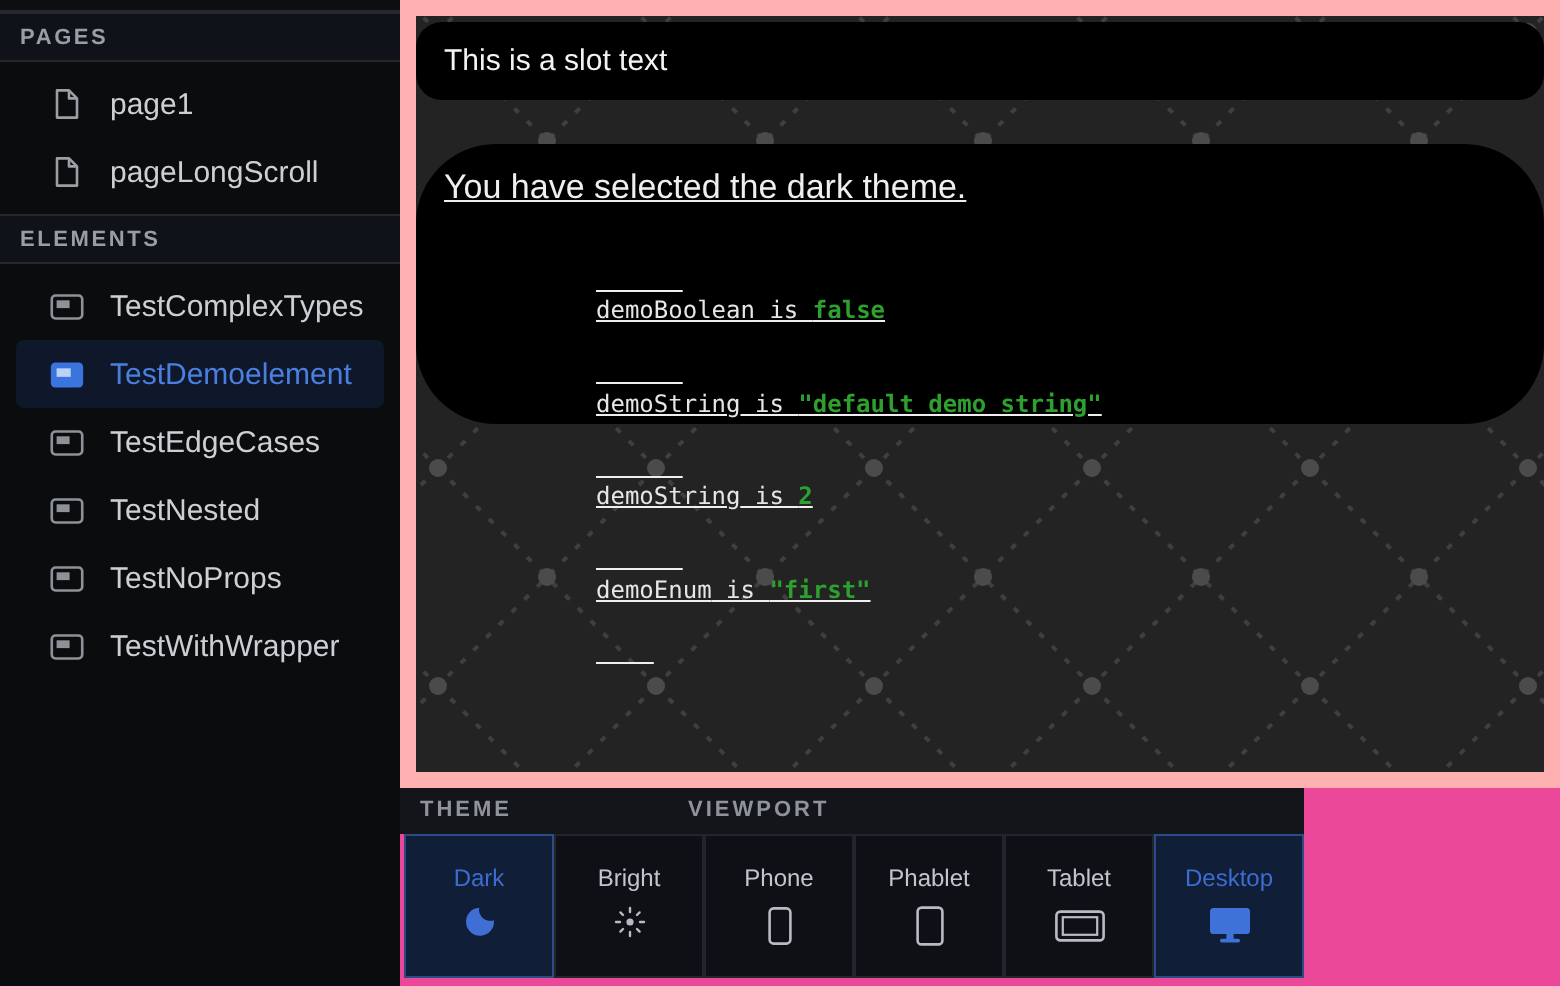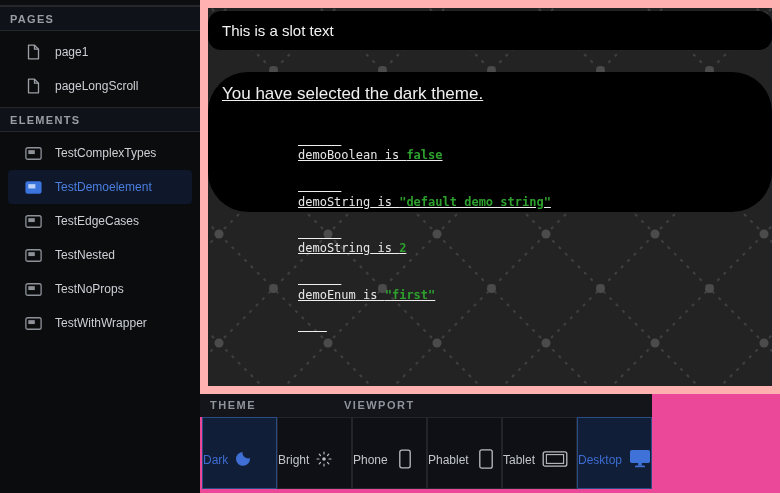--- a/index.html
+++ b/index.html
@@ -14,21 +14,21 @@
   .sidebar-topstrip { height:6px; background:#0d0e10; border-bottom:1px solid #26272d; }
   .section-header {
     height:25px; background:#10121a; border-bottom:1px solid #26272d; border-top:1px solid #26272d;
     display:flex; align-items:center; padding-left:10px;
     color:#999ea6; font-size:11px; letter-spacing:1.3px; font-weight:bold;
   }
   .section-header:first-of-type { border-top:none; }
   .nav-list { padding:4px 0; }
   .nav-item {
     display:flex; align-items:center; gap:13px; height:34px; margin:0 8px; padding-left:17px;
-    border-radius:4px; color:#ccd0d5; font-size:12px; cursor:pointer;
+    border-radius:4px; color:#ccd0d5; font-size:15px; cursor:pointer;
   }
   .nav-item .icn { display:flex; width:17px; justify-content:center; }
   .nav-item.selected { background:#0f172a; color:#4a7fe0; }
 
   
   .preview {
     position:absolute; left:200px; top:0; width:580px; height:394px;
     border:8px solid #ffb0b0; background:#232323; overflow:hidden;
   }
   .pattern-svg { position:absolute; left:0; top:0; }
@@ -54,21 +54,21 @@
   .group-label {
     position:absolute; top:5px; color:#8f949b; font-size:11px; letter-spacing:1.5px; font-weight:bold;
   }
   .group-label.theme { left:10px; }
   .group-label.viewport { left:144px; }
   .cells { position:absolute; top:23px; height:72px; display:flex; }
   .cells.theme-cells { left:2px; }
   .cells.viewport-cells { left:152px; }
   .cell {
     width:75px; height:72px; background:#0e1015; border:1px solid #22252c;
-    display:flex; flex-direction:row; align-items:center; padding-top:14px; gap:7px;
+    display:flex; flex-direction:column; align-items:center; padding-top:14px; gap:7px;
     color:#c2c6cc; font-size:12px; cursor:pointer;
   }
   .cell.selected { background:#111e38; border-color:#2b4b84; color:#3c6cd0; }
 </style>
 </head>
 <body>
 
 <div class="sidebar">
   <div class="sidebar-topstrip"></div>
 

